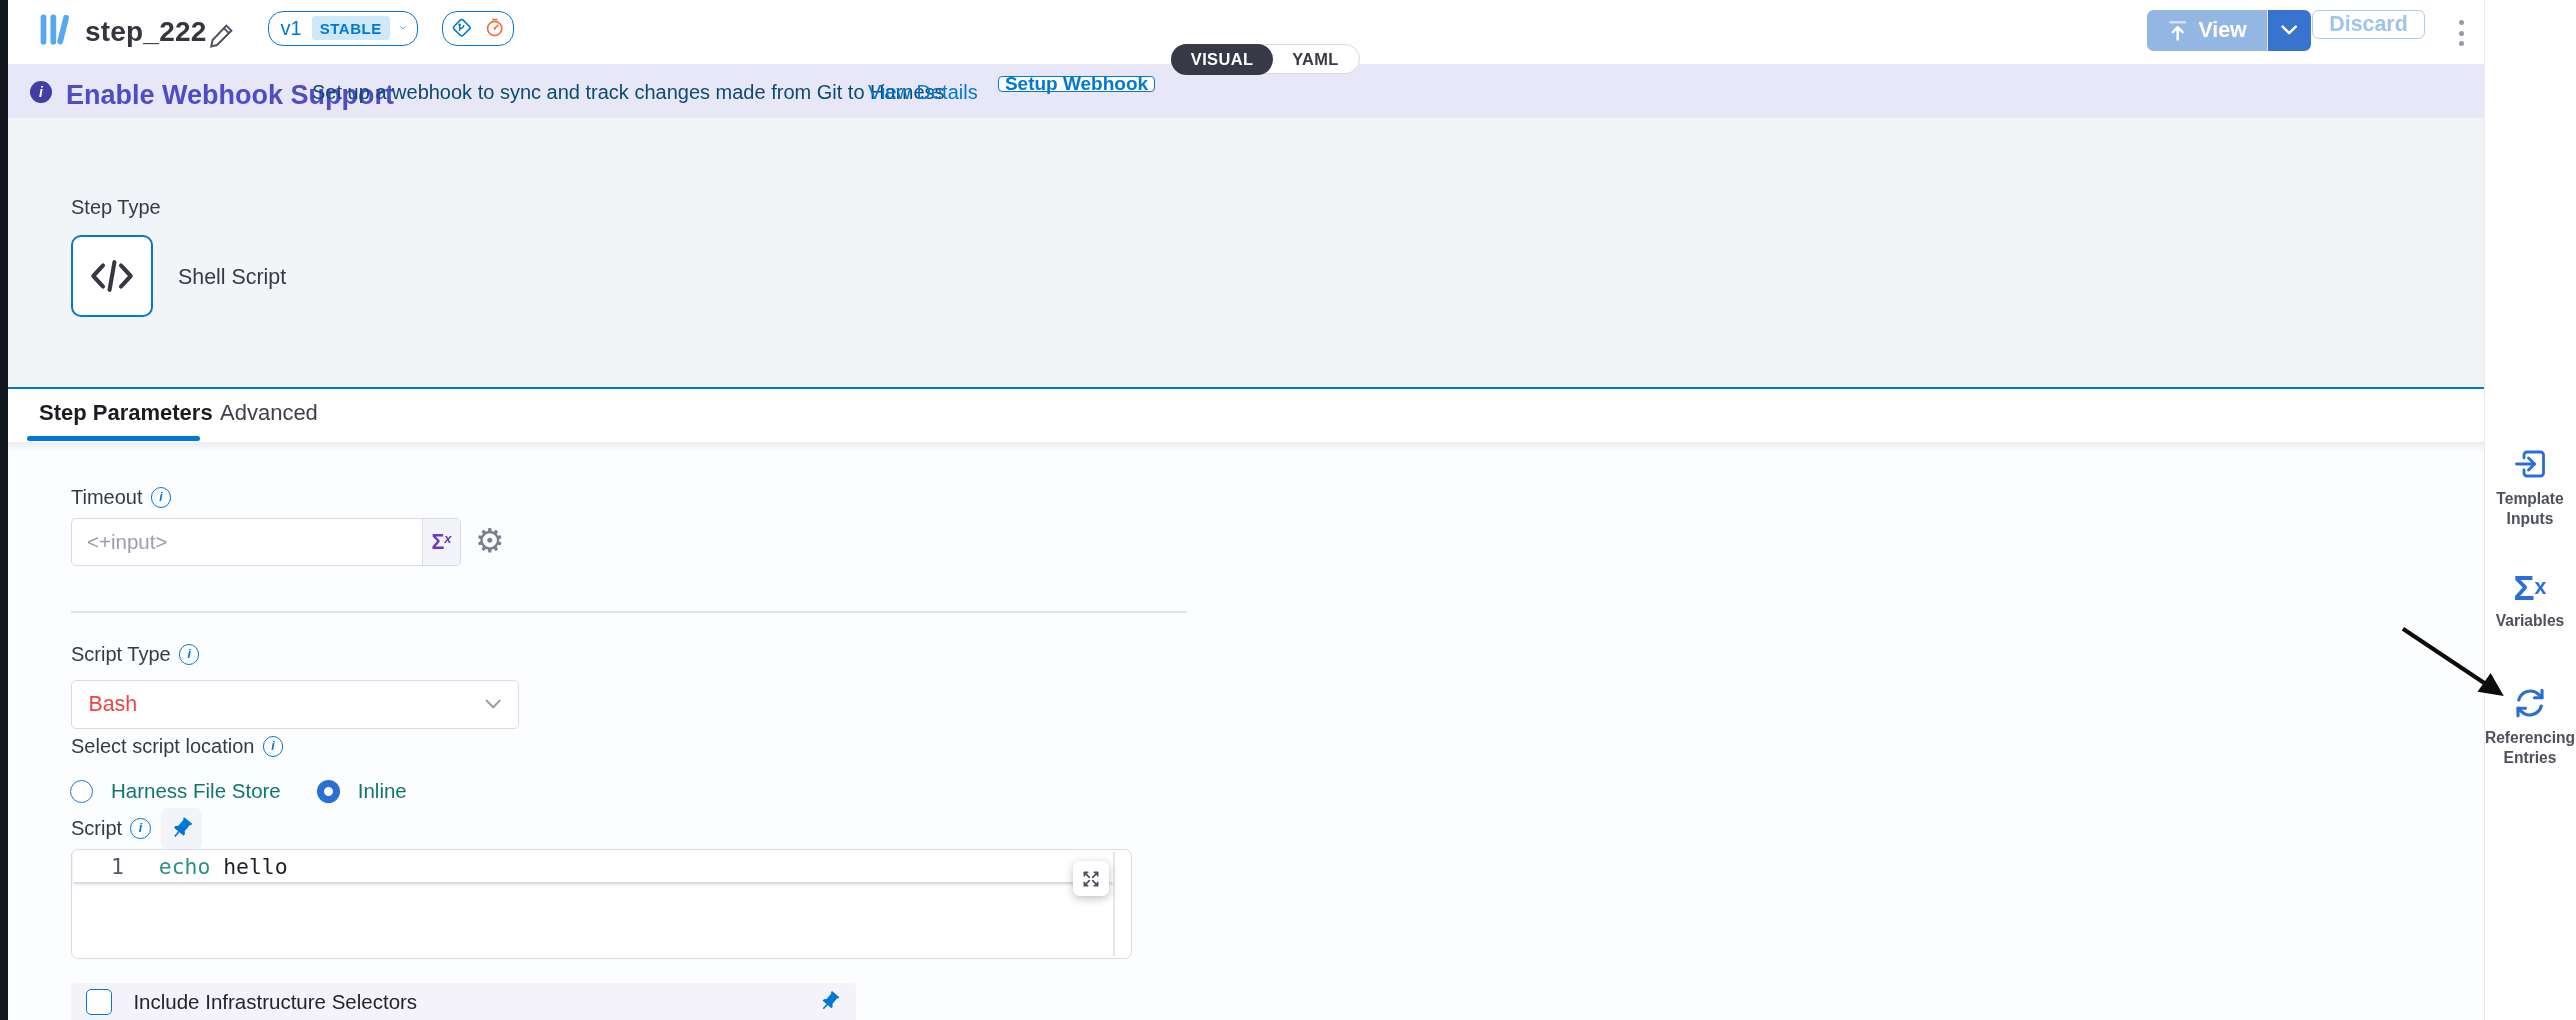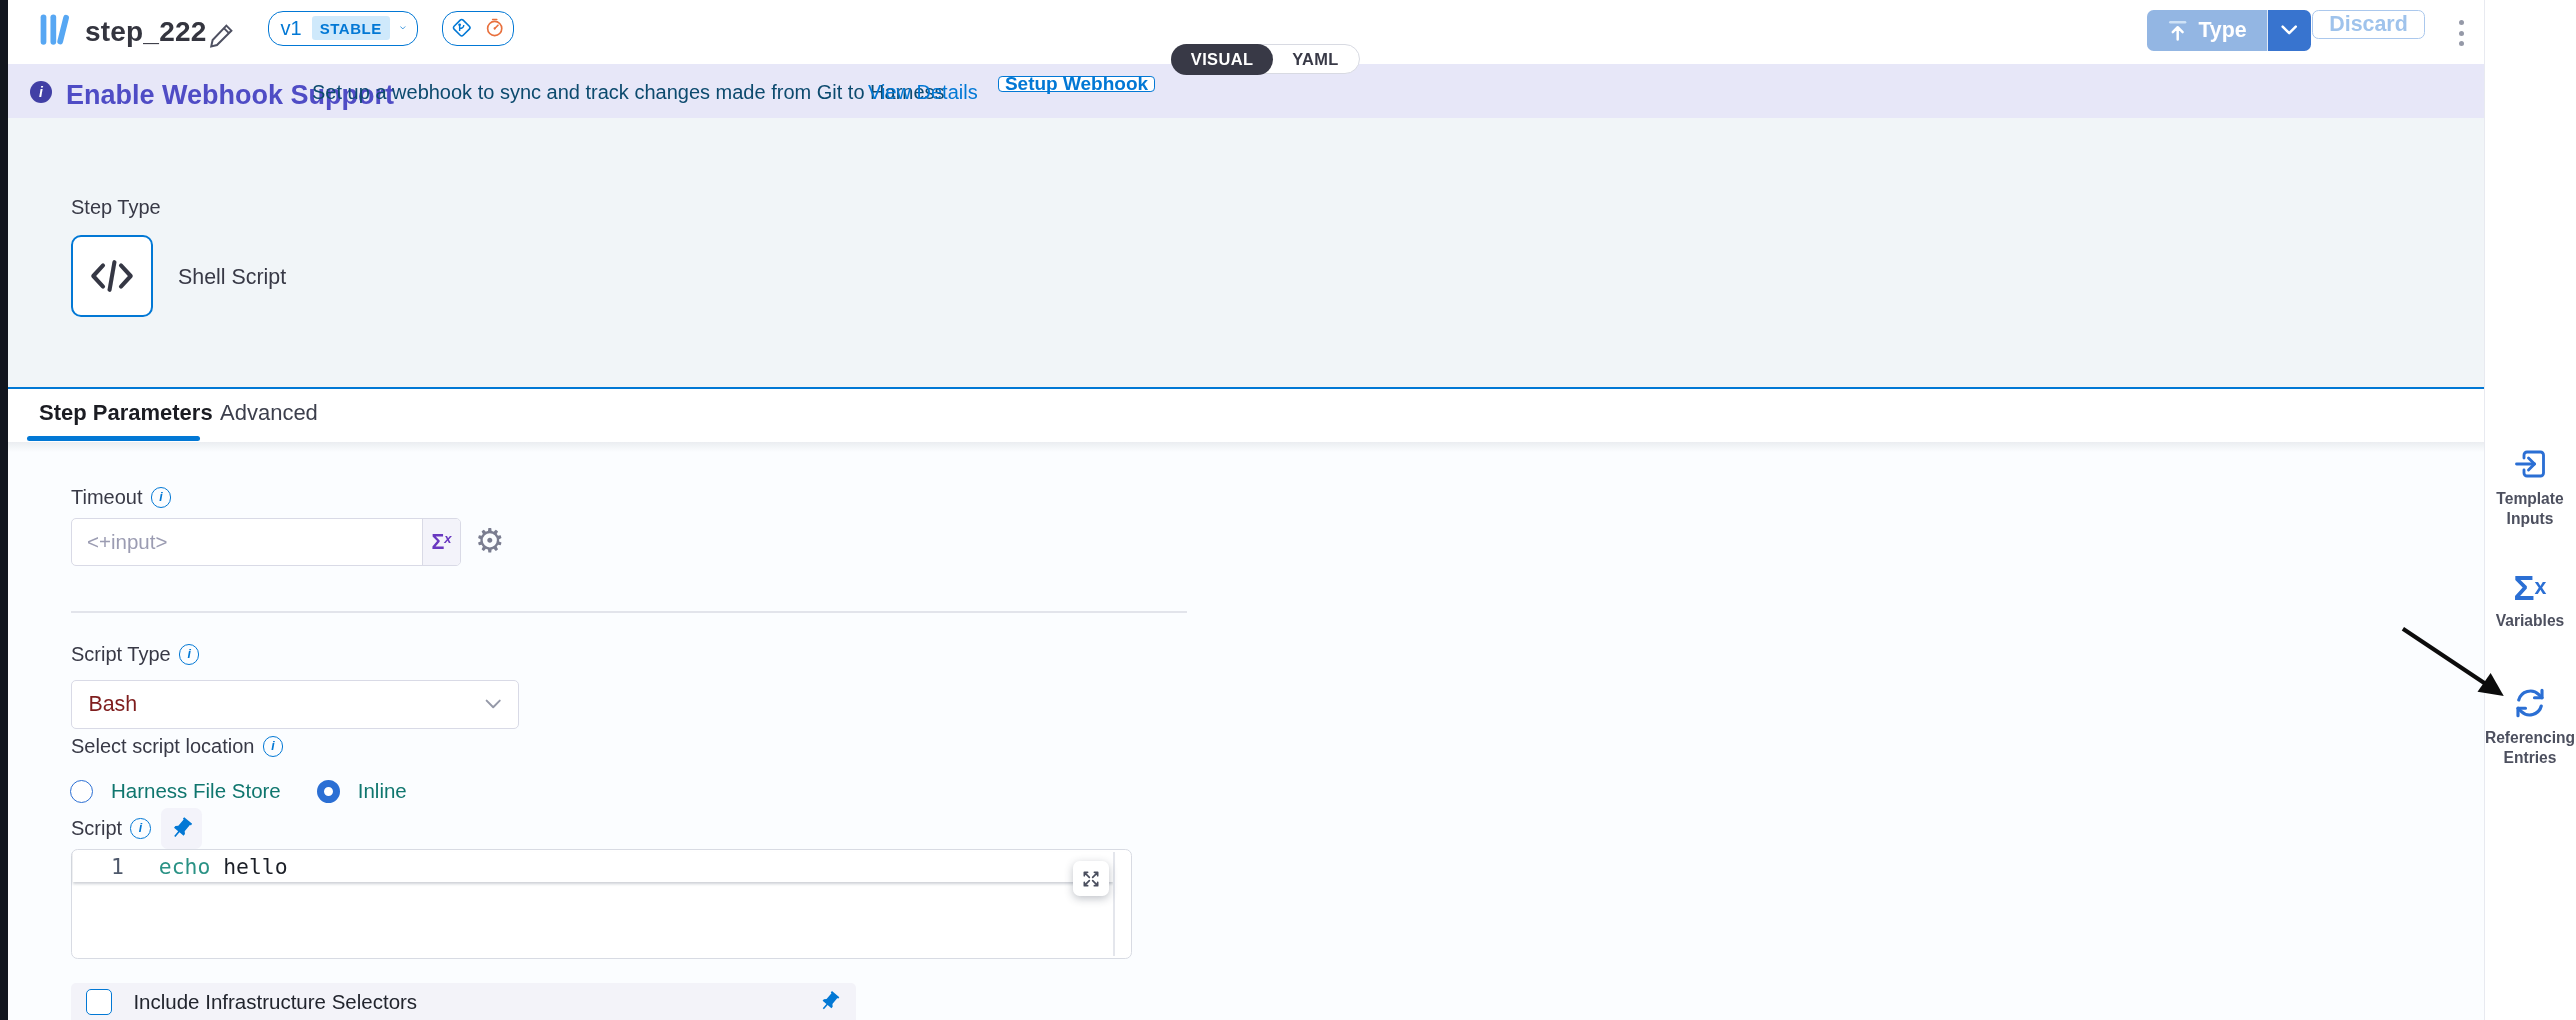--- a/index.html
+++ b/index.html
@@ -49,21 +49,21 @@
   .tab { font-size:22px; color:#3c3f4c; font-weight:500; }
   .tab.active { font-weight:700; color:#1b1c22; }
   .tab-underline { height:5px; background:#0278d5; border-radius:2.5px; }
   .tab-shadow { background:linear-gradient(to bottom, rgba(40,50,70,0.08), rgba(40,50,70,0)); }
 
   
   .placeholder { color:#9b9cb2; font-size:20.5px; }
   .sigma-seg { background:#f3f3fa; border-left:1.2px solid #d9dae6; border-radius:0 4.1px 4.1px 0;
                display:flex; align-items:center; justify-content:center; color:#6938c0; font-weight:700; }
   .gear { color:#7a7d90; font-size:33px; line-height:1; }
-  .sel-value { font-size:21.4px; color:#7f1d1d; }
+  .sel-value { font-size:21.4px; color:#ef4444; }
   .radio { width:23px; height:23px; border-radius:50%; background:#fff; border:1.6px solid #2b6fd4; }
   .radio.sel { border-width:7.4px; }
   .radio-label { font-size:20.5px; color:#0f766e; }
   .pin-btn { background:#f3f3fa; border-radius:6.6px; display:flex; align-items:center; justify-content:center; }
 
   
   .editor { background:#fff; border:1.2px solid #d8dbe3; border-radius:6.6px; }
   .ed-line1 { position:absolute; left:0.8px; right:18px; top:1.6px; height:30px; background:#fff;
               box-shadow:0 1.6px 2.5px rgba(60,70,90,0.25); display:flex; align-items:center; }
   .lineno { width:51px; text-align:right; font-family:"DejaVu Sans Mono", monospace;
@@ -137,21 +137,21 @@
     <div class="toggle-seg on">VISUAL</div>
     <div class="toggle-seg">YAML</div>
   </div>
 
   <div class="abs save-split" style="left:2147px;top:10px;">
     <div class="save-main">
       <svg width="21.4" height="23" viewBox="0 0 26 28">
         <path d="M4 4h18" stroke="#cfe2f6" stroke-width="3" stroke-linecap="round"></path>
         <path d="M13 25V10M13 10l-6 6M13 10l6 6" stroke="#fff" stroke-width="3" stroke-linecap="round" stroke-linejoin="round"></path>
       </svg>
-      <span>Type</span>
+      <span>View</span>
     </div>
     <div class="save-caret">
       <svg width="16.4" height="10.7" viewBox="0 0 20 13">
           <polyline points="2,2 10,10 18,2" fill="none" stroke="#fff" stroke-width="3" stroke-linecap="round" stroke-linejoin="round"></polyline>
         </svg>
     </div>
   </div>
 
   <div class="abs discard" style="left:2312px;top:10px;width:113px;height:29px;">Discard</div>
 

